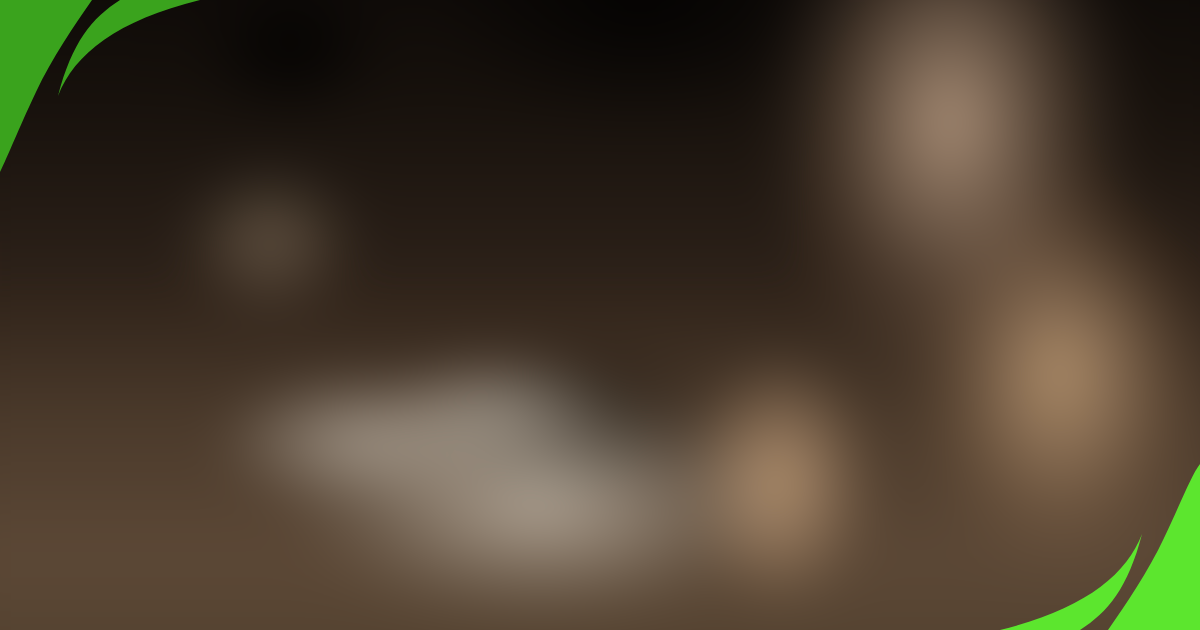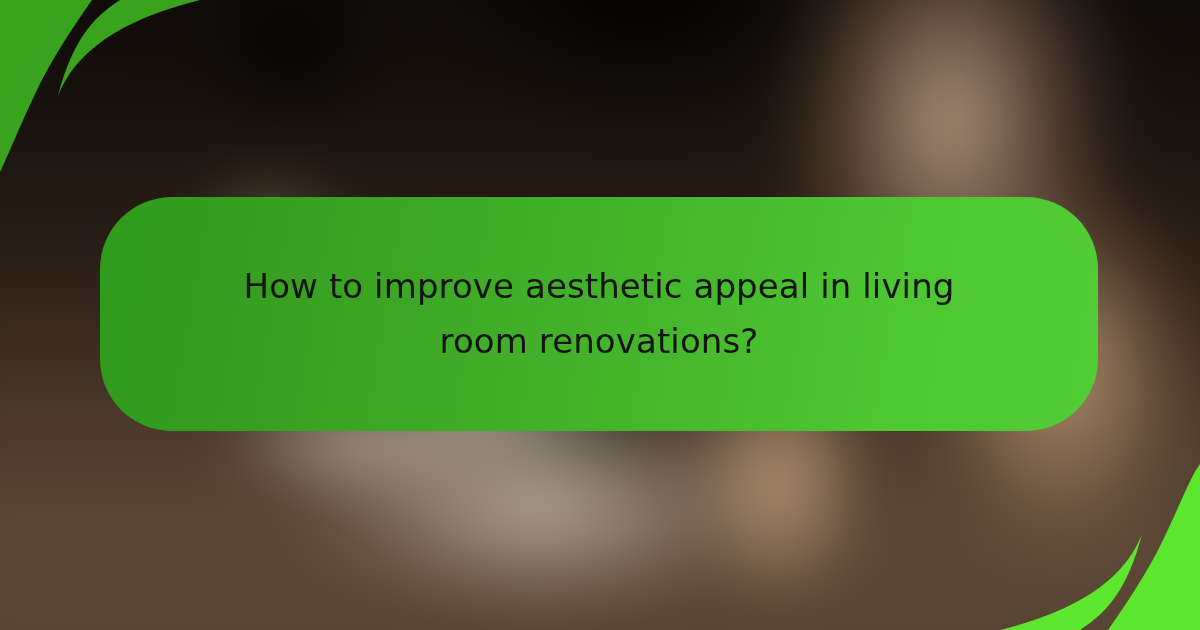--- a/index.html
+++ b/index.html
@@ -100,17 +100,14 @@
 
   <div class="leaf-layer">
     <svg viewBox="0 0 1200 630" xmlns="http://www.w3.org/2000/svg" aria-hidden="true">
       <g transform="translate(1200,630) rotate(180)">
         <path fill="#5ce62e" d="M0,0 L92,0 C74,26 52,58 36,92 C18,130 8,156 0,166 Z"></path>
         <path fill="#5ce62e" d="M58,96 C74,54 118,20 200,0 L120,0 C92,18 72,42 58,96 Z"></path>
       </g>
     </svg>
   </div>
 
-  <div id="title-card">
-    <h1 id="card-title">How to improve aesthetic appeal in living room renovations?</h1>
-  </div>
 
 </div>
 
 </body></html>

